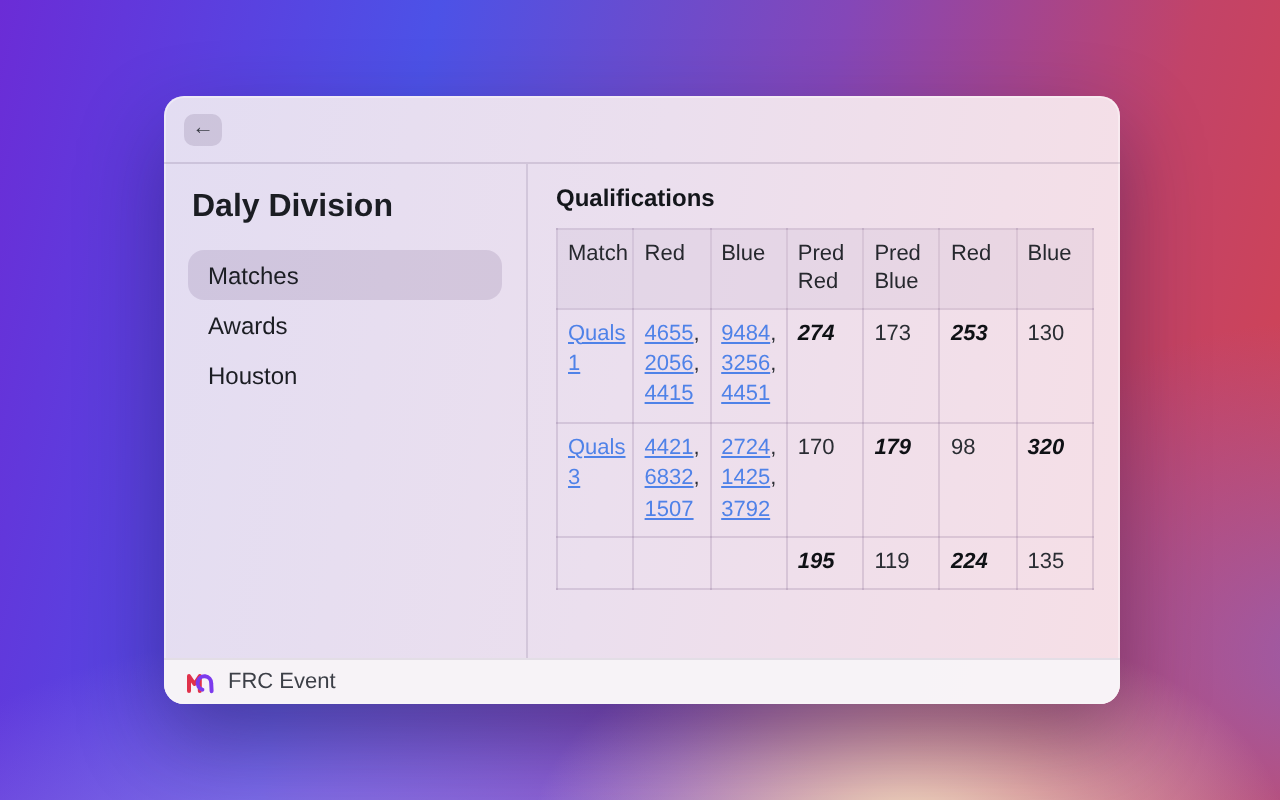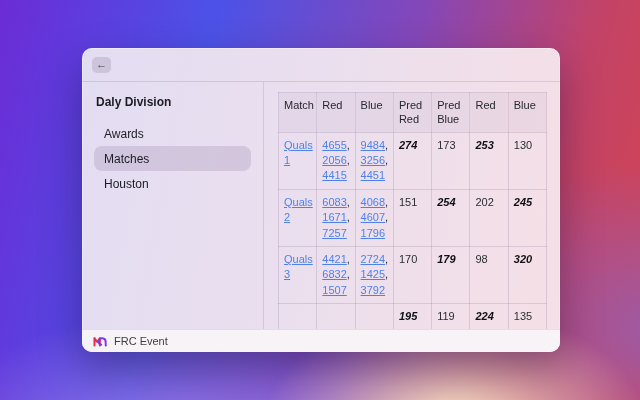--- a/index.html
+++ b/index.html
@@ -40,21 +40,21 @@
   }
   .search-input::placeholder { color: #938c9f; }
 
   .body { flex: 1 1 auto; display: flex; min-height: 0; overflow: hidden; }
 
   .sidebar {
     width: 182px; flex: 0 0 182px; padding: 11px 12px;
     border-right: 1px solid rgba(62,42,84,0.13);
   }
   .side-head { display: flex; align-items: baseline; gap: 8px; margin: 2px 2px 12px 2px; white-space: nowrap; }
-  .side-title { font-size: 12px; font-weight: 700; color: #1b1d23; }
+  .side-title { font-size: 16px; font-weight: 700; color: #1b1d23; }
   .side-sub { font-size: 11.5px; color: #72707e; }
   .side-item {
     height: 25px; display: flex; align-items: center; padding: 0 10px;
     border-radius: 8px; font-size: 12px; color: #1b1d23; margin-bottom: 0;
   }
   .side-item.selected { background: rgba(108,84,130,0.17); }
 
   .main { flex: 1 1 auto; min-width: 0; padding: 10px 0 0 14px; overflow: hidden; }
   .section-title { font-size: 12px; font-weight: 700; color: #14161b; margin-bottom: 8px; }
 
@@ -93,27 +93,28 @@
       </div>
     </div>
 
     <div class="body">
 
       <div class="sidebar">
         <div class="side-head">
           <span class="side-title">Daly Division</span>
         </div>
         <div id="sidebar-items">
+            <div class="side-item selected">Matches</div>
             <div class="side-item">Awards</div>
-            <div class="side-item selected">Matches</div>
             <div class="side-item">Houston</div>
           </div>
       </div>
 
       <div class="main">
+        <div class="section-title">Qualifications</div>
         <table class="quals">
           <colgroup>
               <col>
               <col>
               <col>
               <col>
               <col>
               <col>
               <col>
             </colgroup>
@@ -138,37 +139,20 @@
                 </td>
                 <td>
                   <div><a href="#">9484</a>,</div>
                   <div><a href="#">3256</a>,</div>
                   <div><a href="#">4451</a></div>
                 </td>
                 <td class="score bold">274</td>
                 <td class="score">173</td>
                 <td class="score bold">253</td>
                 <td class="score">130</td>
-              </tr>
-              <tr>
-                <td><a href="#">Quals 2</a></td>
-                <td>
-                  <div><a href="#">6083</a>,</div>
-                  <div><a href="#">1671</a>,</div>
-                  <div><a href="#">7257</a></div>
-                </td>
-                <td>
-                  <div><a href="#">4068</a>,</div>
-                  <div><a href="#">4607</a>,</div>
-                  <div><a href="#">1796</a></div>
-                </td>
-                <td class="score">151</td>
-                <td class="score bold">254</td>
-                <td class="score">202</td>
-                <td class="score bold">245</td>
               </tr>
               <tr>
                 <td><a href="#">Quals 3</a></td>
                 <td>
                   <div><a href="#">4421</a>,</div>
                   <div><a href="#">6832</a>,</div>
                   <div><a href="#">1507</a></div>
                 </td>
                 <td>
                   <div><a href="#">2724</a>,</div>

